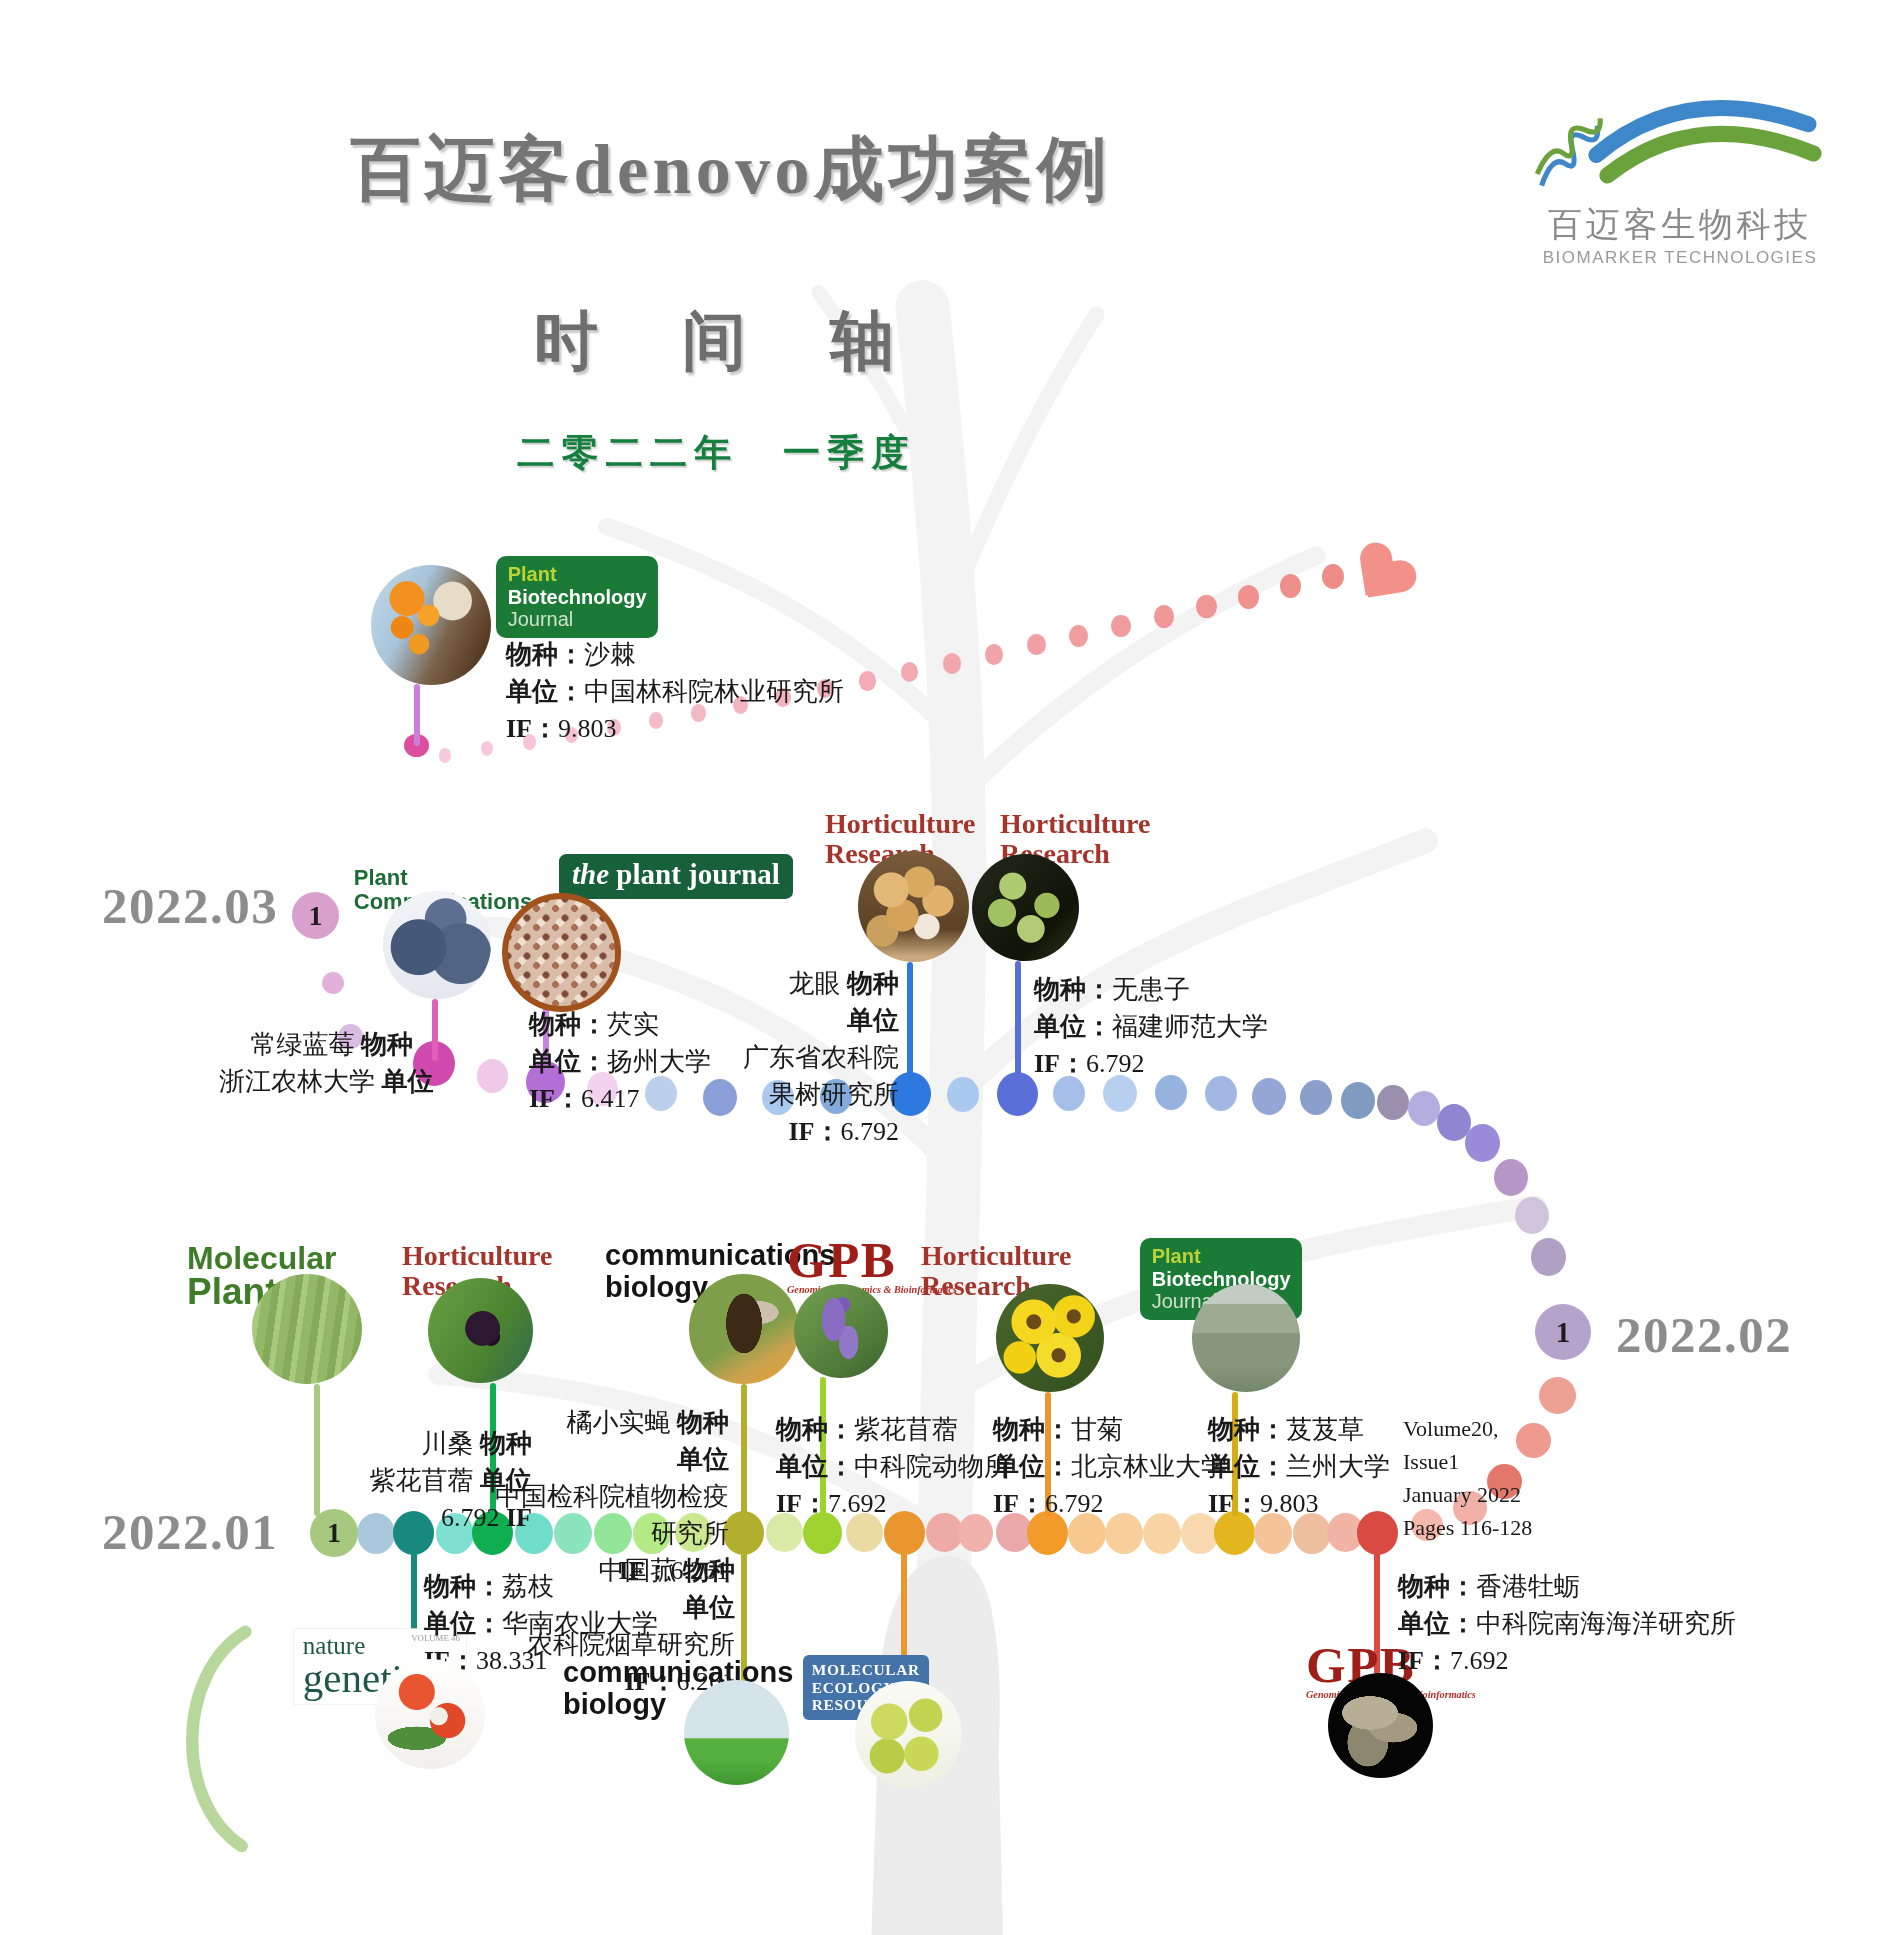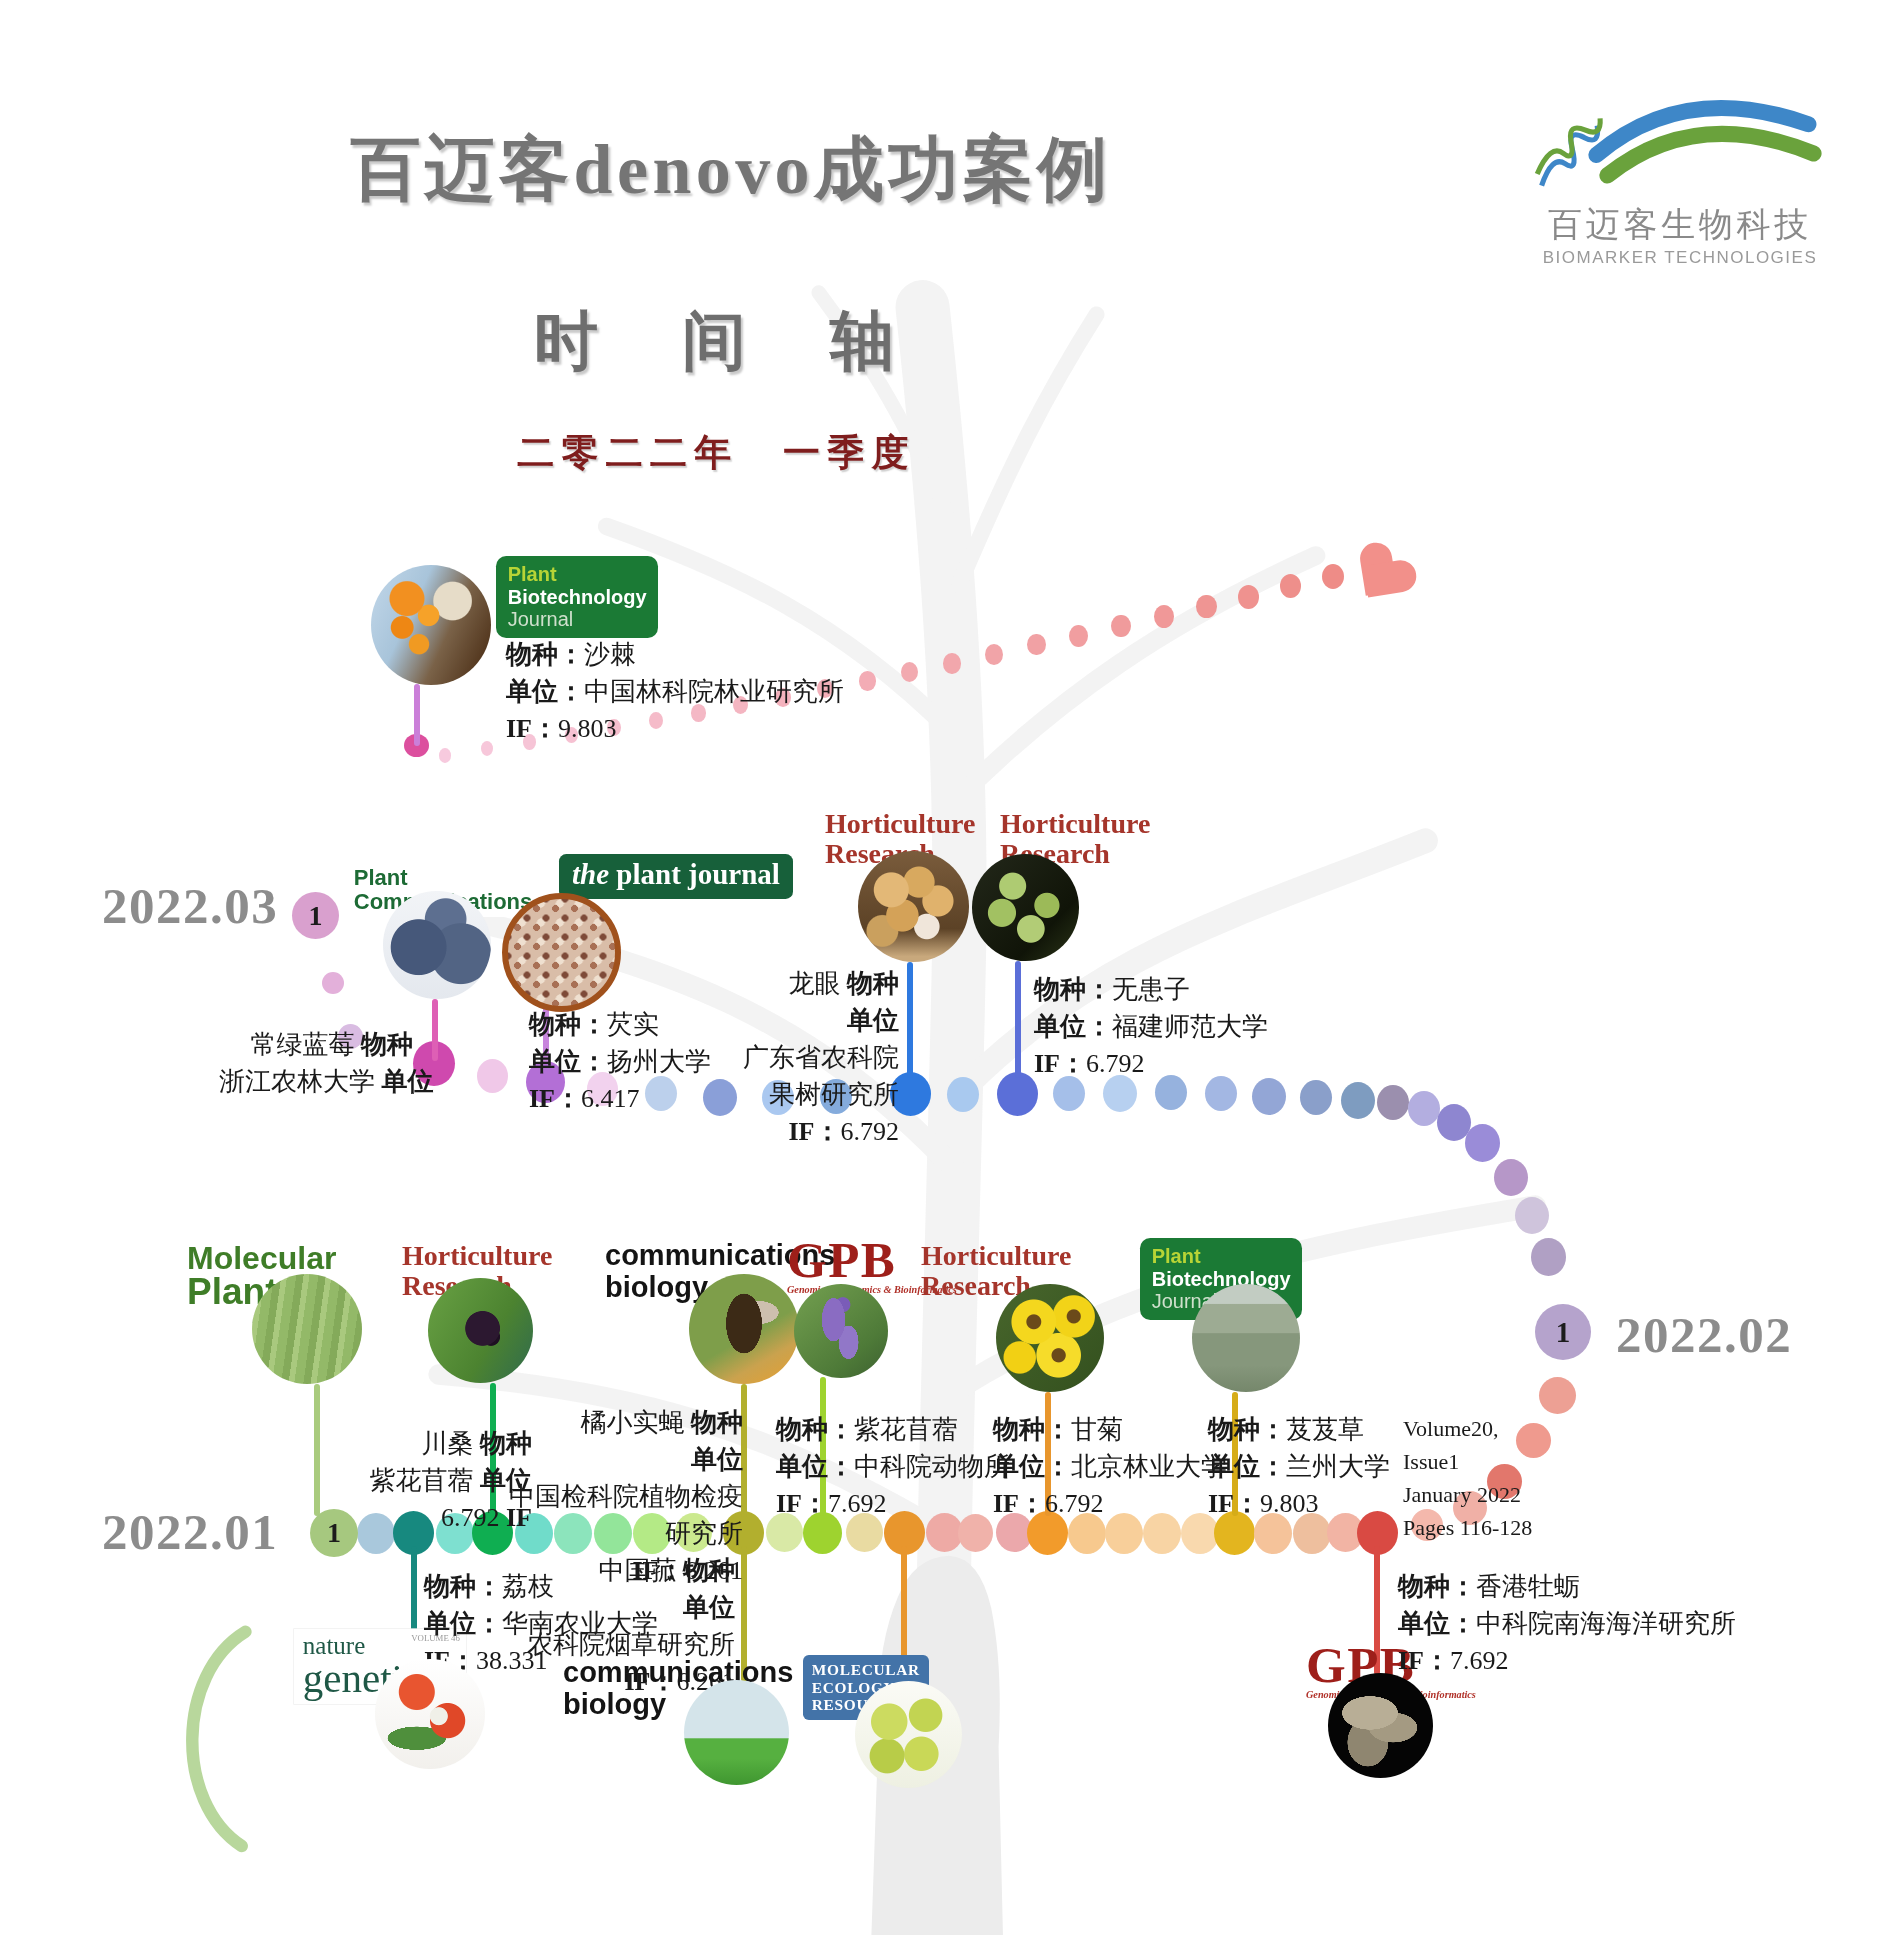--- a/index.html
+++ b/index.html
@@ -6,21 +6,21 @@
   #stage{position:relative;width:1897px;height:1936px;background:#fff;overflow:hidden;
          font-family:"Liberation Serif","DejaVu Serif",serif;color:#1a1a1a}
   .abs{position:absolute}
   svg{display:block}
   
   .main-title{left:0;top:123px;width:1462px;text-align:center;font-size:70px;font-weight:700;
               color:#757575;letter-spacing:4.4px;text-shadow:2.2px 2.9px 2.2px #c9c9c9}
   .sub-title{left:0;top:298px;width:1462px;text-align:center;font-size:64px;font-weight:700;
              color:#6e6e6e;letter-spacing:34px;text-shadow:2.2px 2.9px 2.2px #c9c9c9}
   .period{left:0;top:428px;width:1433px;text-align:center;font-size:37px;font-weight:700;
-          color:#7f1d1d;letter-spacing:7.3px;text-shadow:1.5px 1.5px 1.5px #cfcfcf}
+          color:#15803d;letter-spacing:7.3px;text-shadow:1.5px 1.5px 1.5px #cfcfcf}
   .logo-box{left:1519px;top:67px;width:322px;text-align:center}
   .logo-cn{font-size:34px;color:#8a8a8a;letter-spacing:3.7px;margin-top:2.9px}
   .logo-en{font-size:17px;color:#9a9a9a;letter-spacing:1.5px;font-family:"Liberation Sans","DejaVu Sans",sans-serif}
   
   .date-label{font-size:51px;font-weight:700;color:#8c8c8c;letter-spacing:1.5px}
   .count-circle{border-radius:50%;text-align:center;font-weight:700;color:#1c1c1c}
   
   .photo{border-radius:50%;z-index:6}
   .ph-shaji{background:radial-gradient(circle at 30% 28%,#f29020 0 14%,rgba(0,0,0,0) 15%),radial-gradient(circle at 48% 42%,#f6a229 0 11%,rgba(0,0,0,0) 12%),radial-gradient(circle at 26% 52%,#ee8714 0 10%,rgba(0,0,0,0) 11%),radial-gradient(circle at 40% 66%,#f09a22 0 9%,rgba(0,0,0,0) 10%),radial-gradient(circle at 68% 30%,#e6dcc8 0 16%,rgba(0,0,0,0) 17%),linear-gradient(115deg,#c3d8ea 0%,#a8c4da 35%,#7a6248 62%,#54381f 88%)}
   .ph-blueberry{background:radial-gradient(circle at 33% 52%,#46587a 0 30%,rgba(0,0,0,0) 31%),radial-gradient(circle at 72% 58%,#526484 0 30%,rgba(0,0,0,0) 31%),radial-gradient(circle at 58% 26%,#5d6f90 0 20%,rgba(0,0,0,0) 21%),linear-gradient(180deg,#f2f4f7,#e4e8ee)}
@@ -336,21 +336,21 @@
     <div class="nw"><b>IF：</b><span>6.792</span></div>
   </div>
 
 
   <div class="abs info rinfo" style="left:351px;top:1426px;width:181px">
     <div class="nw"><span>川桑</span> <b>物种</b></div>
     <div class="nw"><span>紫花苜蓿</span> <b>单位</b></div>
     <div class="nw"><span>6.792</span> <b>IF</b></div>
   </div>
 
-  <div class="abs info rinfo" style="left:500px;top:1405px;width:243px">
+  <div class="abs info rinfo" style="left:486px;top:1405px;width:243px">
     <div class="nw"><span>橘小实蝇</span> <b>物种</b></div>
     <div class="nw"><b>单位</b></div>
     <div>中国检科院植物检疫研究所</div>
     <div class="nw"><b>IF：</b><span>6.261</span></div>
   </div>
 
   <div class="abs info" style="left:776px;top:1412px">
     <div class="nw"><b>物种：</b><span>紫花苜蓿</span></div>
     <div class="nw"><b>单位：</b><span>中科院动物所</span></div>
     <div class="nw"><b>IF：</b><span>7.692</span></div>

